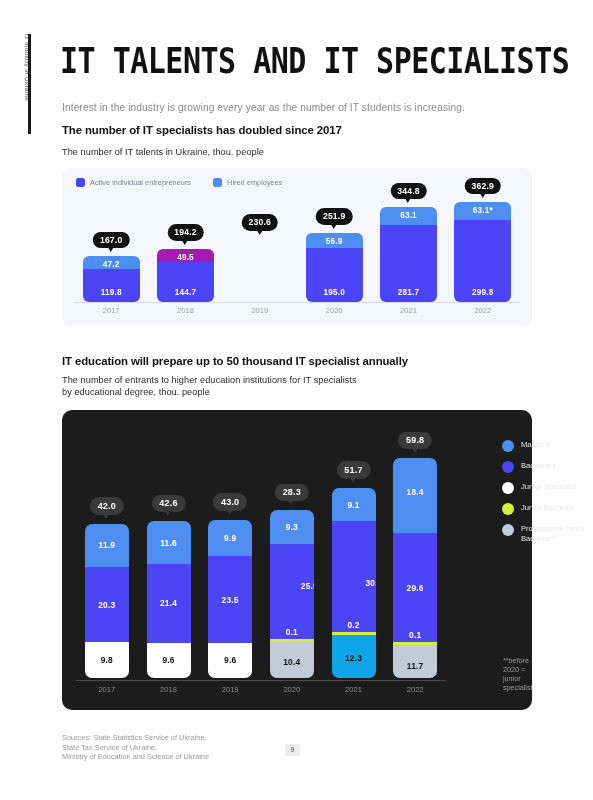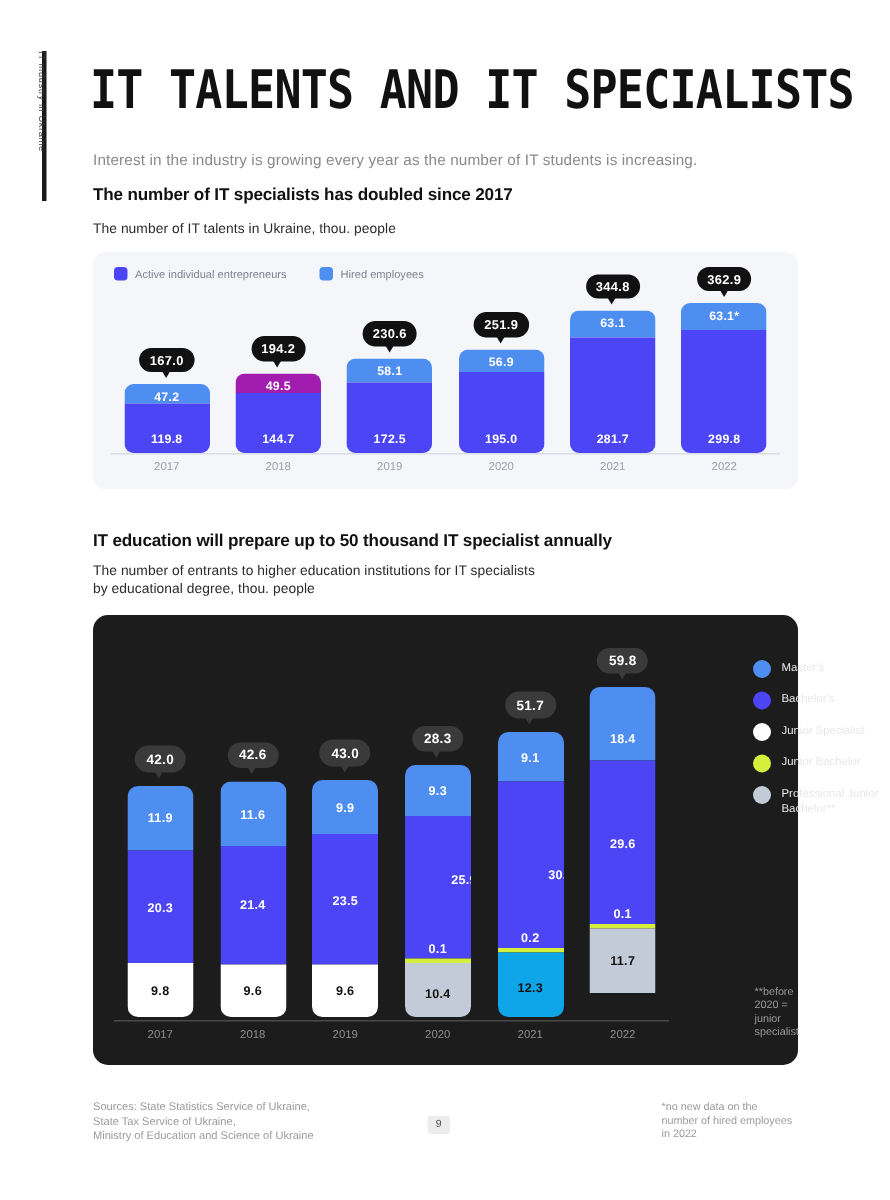--- a/index.html
+++ b/index.html
@@ -198,28 +198,20 @@
         <div class="cap" style="left: 37.1667px; transform: translateX(-50%); bottom: 53.925px;">167.0</div>
         <div class="bar1" style="left: 83px; height: 53.405px;">
           <div class="seg seg-top" style="height: 25.4892%; background: #a21caf;">
             <span class="seg-lb">49.5</span>
           </div>
           <div class="seg seg-bot" style="height: 74.5108%; background: rgb(75, 69, 245);">
             <span class="seg-lb">144.7</span>
           </div>
         </div>
         <div class="cap" style="left: 111.5px; transform: translateX(-50%); bottom: 61.405px;">194.2</div>
-        <div class="bar1" style="left: 157.333px; height: 63.415px;">
-          <div class="seg seg-top" style="height: 25.1951%; background: rgb(77, 142, 240);">
-            <span class="seg-lb">58.1</span>
-          </div>
-          <div class="seg seg-bot" style="height: 74.8049%; background: rgb(75, 69, 245);">
-            <span class="seg-lb">172.5</span>
-          </div>
-        </div>
         <div class="cap" style="left: 185.833px; transform: translateX(-50%); bottom: 71.415px;">230.6</div>
         <div class="bar1" style="left: 231.667px; height: 69.2725px;">
           <div class="seg seg-top" style="height: 22.5883%; background: rgb(77, 142, 240);">
             <span class="seg-lb">56.9</span>
           </div>
           <div class="seg seg-bot" style="height: 77.4117%; background: rgb(75, 69, 245);">
             <span class="seg-lb">195.0</span>
           </div>
         </div>
         <div class="cap" style="left: 260.167px; transform: translateX(-50%); bottom: 77.2725px;">251.9</div>
@@ -321,21 +313,21 @@
           </div>
           <div class="seg2" style="height: 3px; background: rgb(212, 238, 60);">
             <span class="seg2-lb" style="color: rgb(255, 255, 255); top: -12px;">0.2</span>
           </div>
           <div class="seg2" style="height: 45.2206px; background: #0ea5e9;">
             <span class="seg2-lb" style="color: rgb(17, 17, 17); top: 17.6103px;">12.3</span>
           </div>
         </div>
         <div class="cap2" style="left: 277.5px; transform: translateX(-50%); bottom: 199.074px;">51.7</div>
         <div class="bar2" style="left: 317.167px; height: 219.853px;">
-          <div class="seg2" style="height: 49px; background: rgb(77, 142, 240);">
+          <div class="seg2" style="height: 75px; background: rgb(77, 142, 240);">
             <span class="seg2-lb" style="color: rgb(255, 255, 255); top: 28.8235px;">18.4</span>
           </div>
           <div class="seg2" style="height: 108.824px; background: rgb(75, 69, 245);">
             <span class="seg2-lb" style="color: rgb(255, 255, 255); top: 49.4118px;">29.6</span>
           </div>
           <div class="seg2" style="height: 3px; background: rgb(212, 238, 60);">
             <span class="seg2-lb" style="color: rgb(255, 255, 255); top: -12px;">0.1</span>
           </div>
           <div class="seg2" style="height: 43.0147px; background: rgb(195, 202, 216);">
             <span class="seg2-lb" style="color: rgb(17, 17, 17); top: 16.5074px;">11.7</span>
@@ -379,20 +371,15 @@
     <div class="c2-note">
       <span>**before 2020 = junior specialist</span>
     </div>
   </div>
 
   <div class="src">
     <span>Sources: State Statistics Service of Ukraine,</span><br>
     <span>State Tax Service of Ukraine,</span><br>
     <span>Ministry of Education and Science of Ukraine</span>
   </div>
-  <div class="note-r">
-    <span>*no new data on the</span><br>
-    <span>number of hired employees</span><br>
-    <span>in 2022</span>
-  </div>
   <div class="pageno">9</div>
 
 </div>
 
 </body></html>

